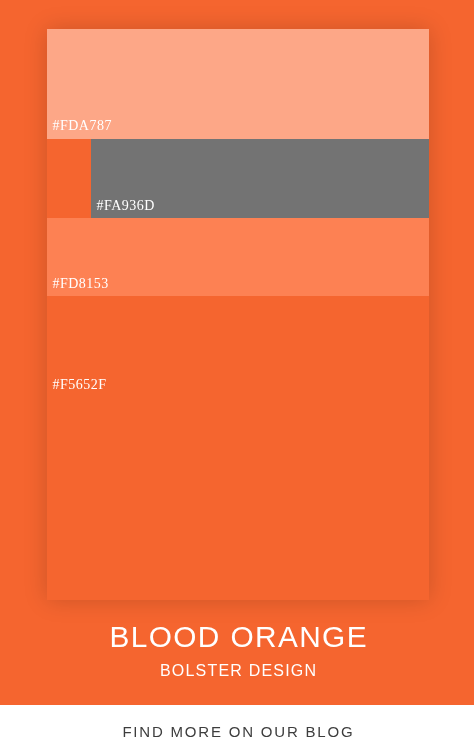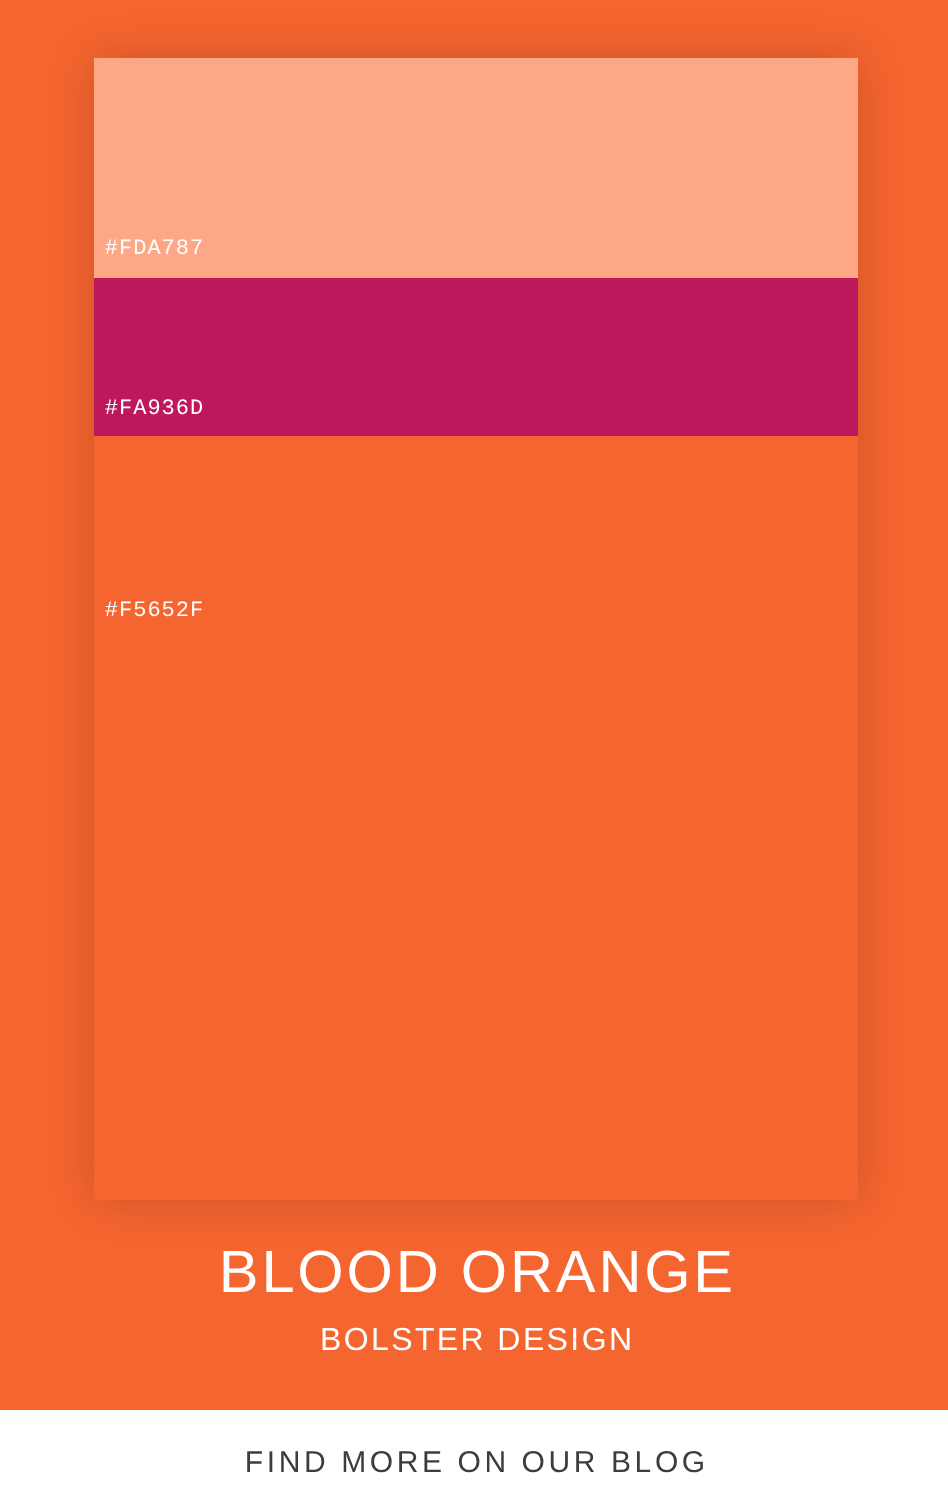--- a/index.html
+++ b/index.html
@@ -37,24 +37,24 @@
   }
   .swatch {
     position: relative;
     width: 100%;
   }
   .swatch-label {
     position: absolute;
     left: 5.9px;
     bottom: 7.1px;
     color: #ffffff;
-    font-size: 11px;
+    font-size: 14px;
     letter-spacing: 0.5px;
     line-height: 11px;
-    font-family: Liberation Mono, monospace;
+    font-family: Liberation Serif, serif;
   }
   .hero-title {
     position: absolute;
     left: 0;
     top: 619.5px;
     width: 476px;
     text-align: center;
     color: #ffffff;
     font-size: 29.8px;
     letter-spacing: 1.4px;
@@ -99,22 +99,25 @@
 </style>
 </head>
 <body>
 
 <div class="page">
   <div class="hero">
     <div class="palette-card">
       <div class="swatch" style="background: rgb(253, 167, 135); height: 110px;">
         <span class="swatch-label">#FDA787</span>
       </div>
-      <div class="swatch" style="background: #be185d; height: 79.5px;">
+      <div class="swatch" style="background: #737373; height: 79.5px; margin-left: 44px;">
         <span class="swatch-label">#FA936D</span>
+      </div>
+      <div class="swatch" style="background: rgb(253, 129, 83); height: 78.4px;">
+        <span class="swatch-label">#FD8153</span>
       </div>
       <div class="swatch" style="background: rgb(245, 101, 47); height: 101px;">
         <span class="swatch-label">#F5652F</span>
       </div>
     </div>
     <div class="hero-title">BLOOD ORANGE</div>
     <div class="hero-subtitle">BOLSTER DESIGN</div>
   </div>
   <div class="footer">
     <a class="footer-link">FIND MORE ON OUR BLOG</a>

